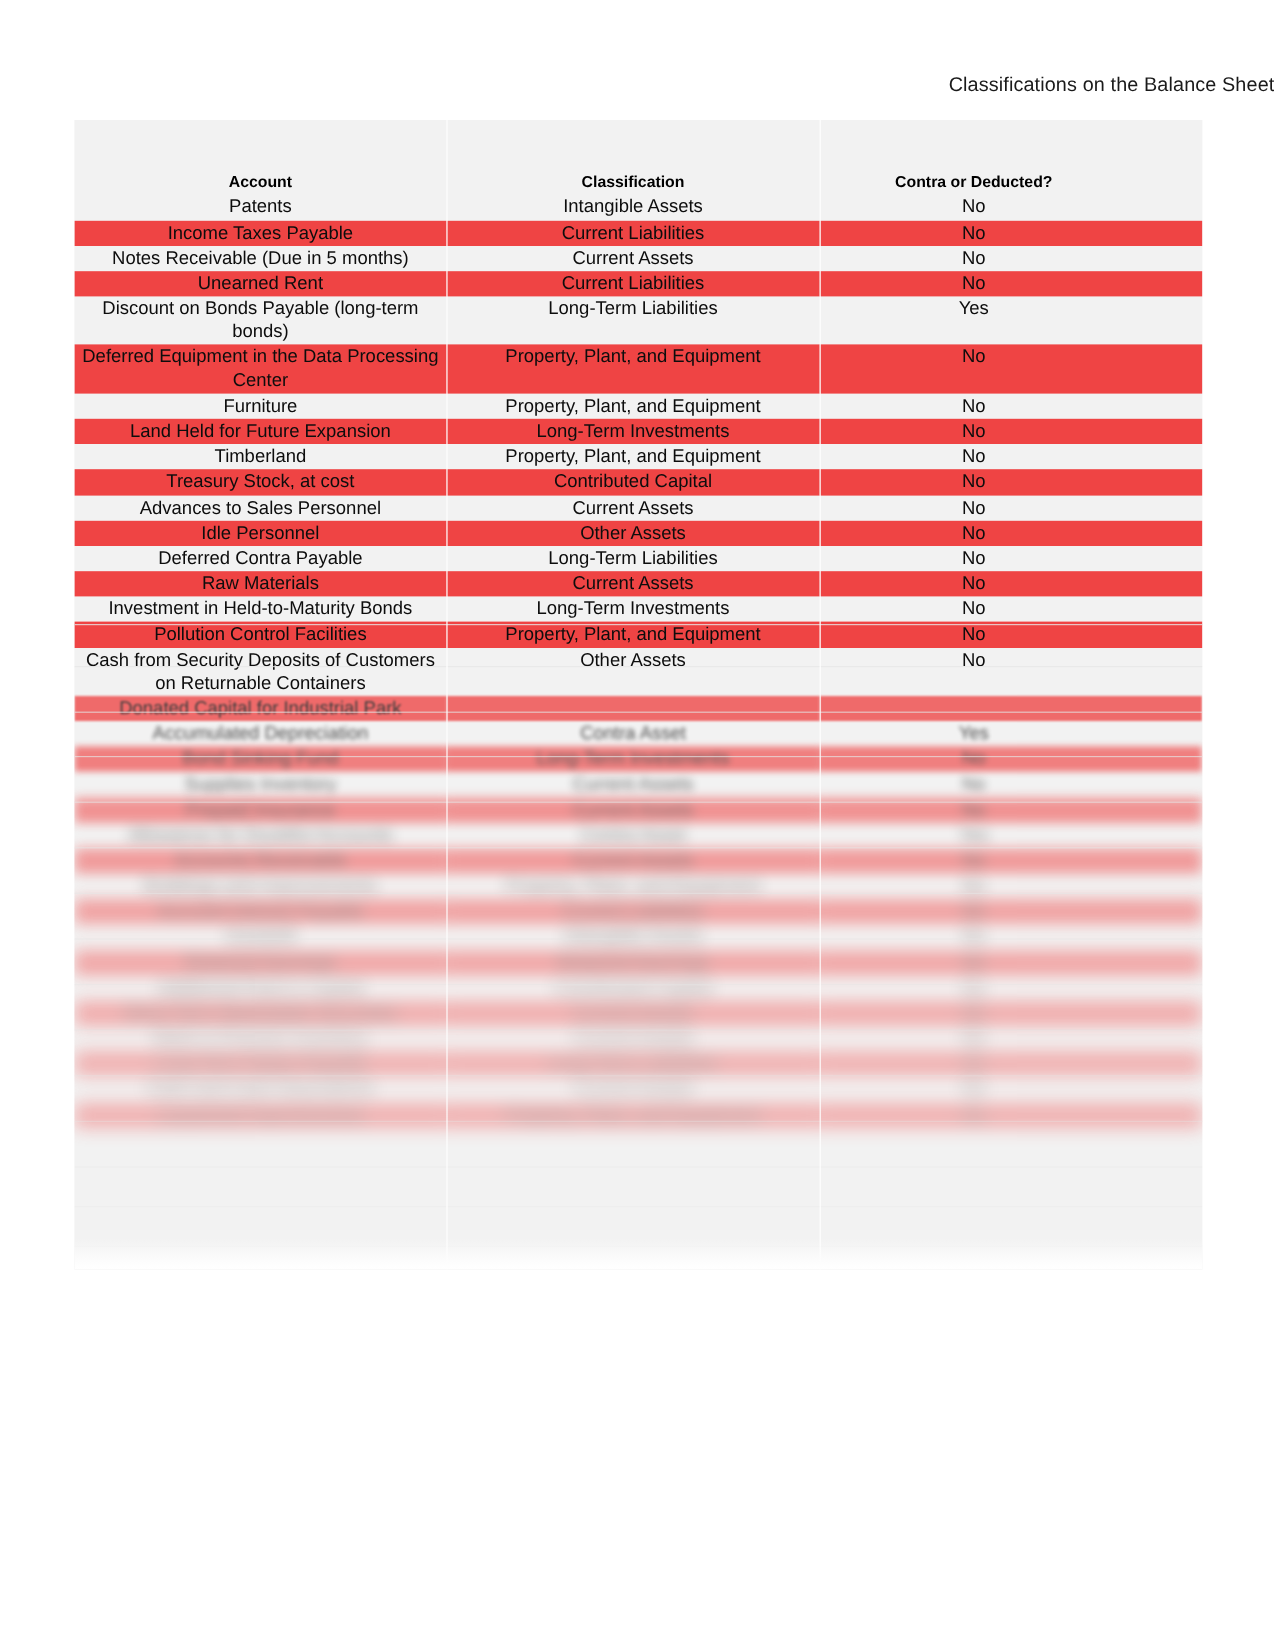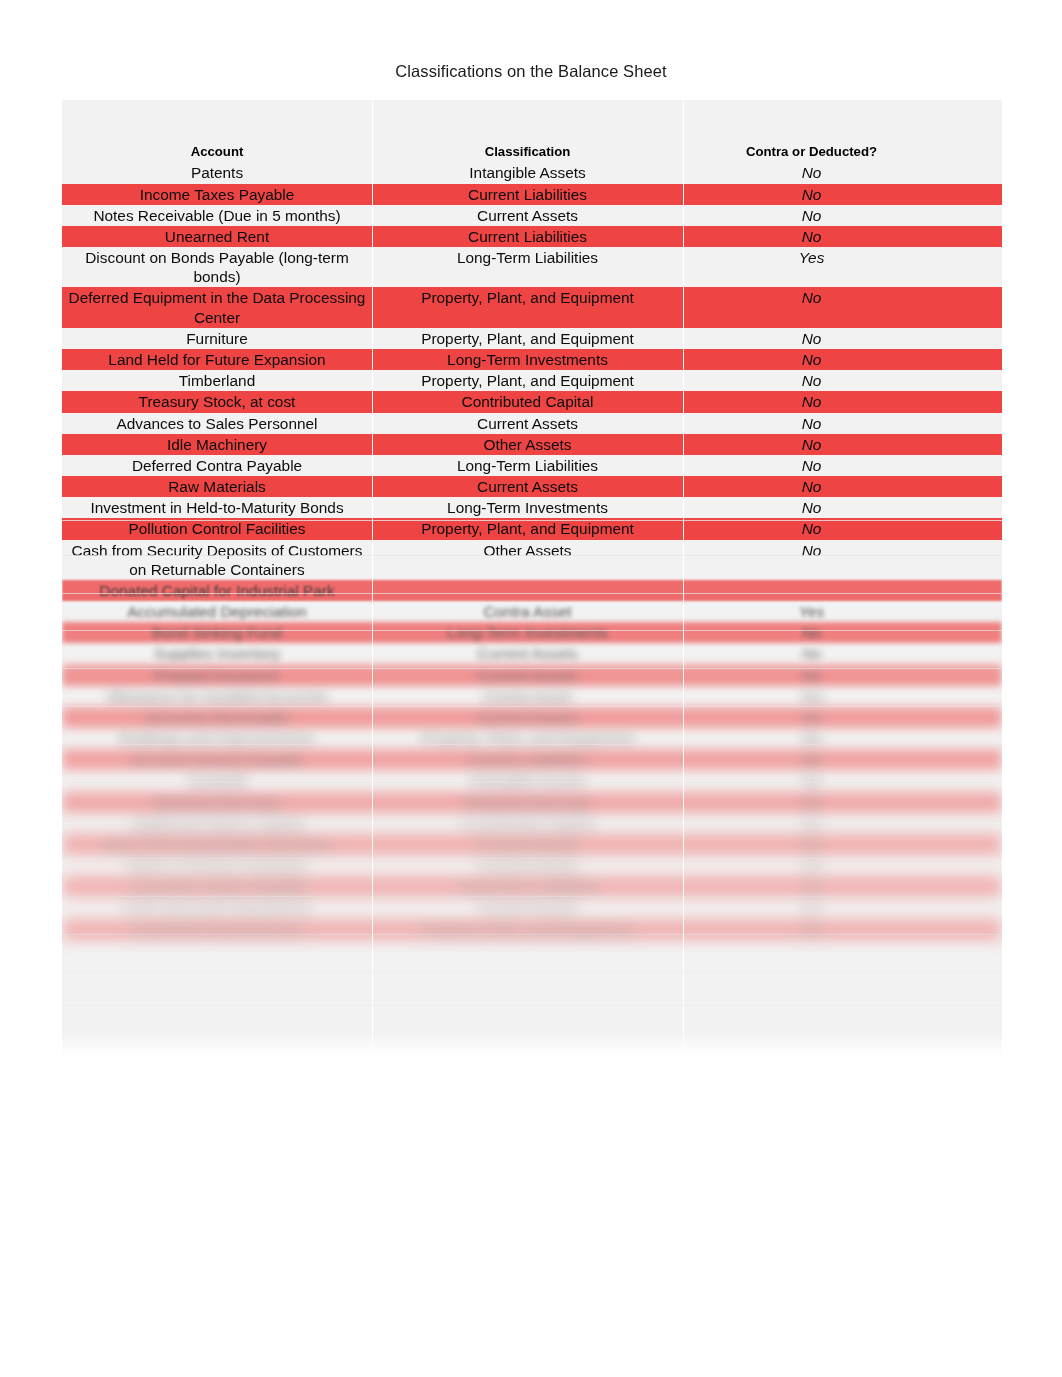--- a/index.html
+++ b/index.html
@@ -22,21 +22,21 @@
     width: 1062px;
     height: 1377px;
     background: #ffffff;
   }
 
   .doc-title {
     position: absolute;
     top: 62px;
     left: 0;
     width: 1062px;
-    text-align: center;
+    text-align: right;
     font-size: 16.5px;
     font-weight: 400;
     color: #1a1a1a;
     letter-spacing: 0.1px;
   }
 
   .table-wrap {
     position: absolute;
     left: 62px;
     top: 100px;
@@ -86,21 +86,20 @@
     padding-bottom: 2px;
     color: #000000;
   }
   table.sheet tr.row-alt td { background: #ef4444; }
 
   td.cell-contra { text-align: center; }
   td.cell-contra .val {
     display: inline-block;
     width: 100%;
     transform: translateX(-31px);
-    font-style: italic;
   }
   th.th-contra .val {
     display: inline-block;
     width: 100%;
     transform: translateX(-31px);
   }
 
   
   .b1  { filter: blur(1.1px);  opacity: .78; }
   .b2  { filter: blur(1.9px);  opacity: .72; }
@@ -210,21 +209,21 @@
             <td class="cell-account">Treasury Stock, at cost</td>
             <td class="cell-classification">Contributed Capital</td>
             <td class="cell-contra"><span class="val">No</span></td>
           </tr>
           <tr>
             <td class="cell-account">Advances to Sales Personnel</td>
             <td class="cell-classification">Current Assets</td>
             <td class="cell-contra"><span class="val">No</span></td>
           </tr>
           <tr class="row-alt">
-            <td class="cell-account">Idle Machinery</td>
+            <td class="cell-account">Idle Personnel</td>
             <td class="cell-classification">Other Assets</td>
             <td class="cell-contra"><span class="val">No</span></td>
           </tr>
           <tr>
             <td class="cell-account">Deferred Contra Payable</td>
             <td class="cell-classification">Long-Term Liabilities</td>
             <td class="cell-contra"><span class="val">No</span></td>
           </tr>
           <tr class="row-alt">
             <td class="cell-account">Raw Materials</td>

